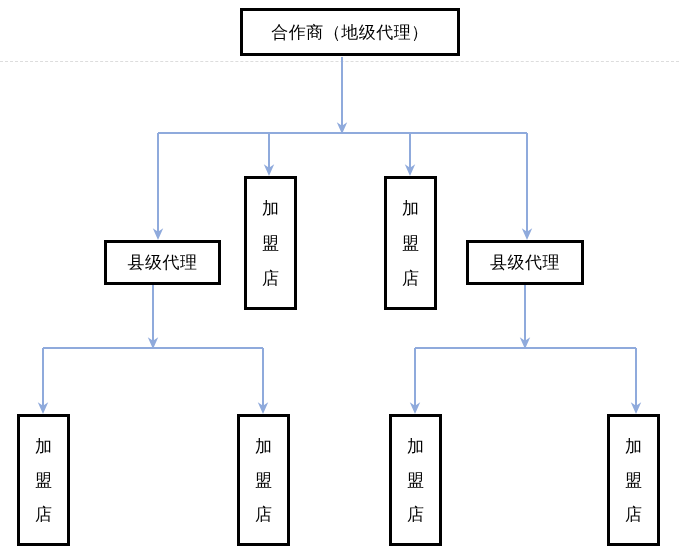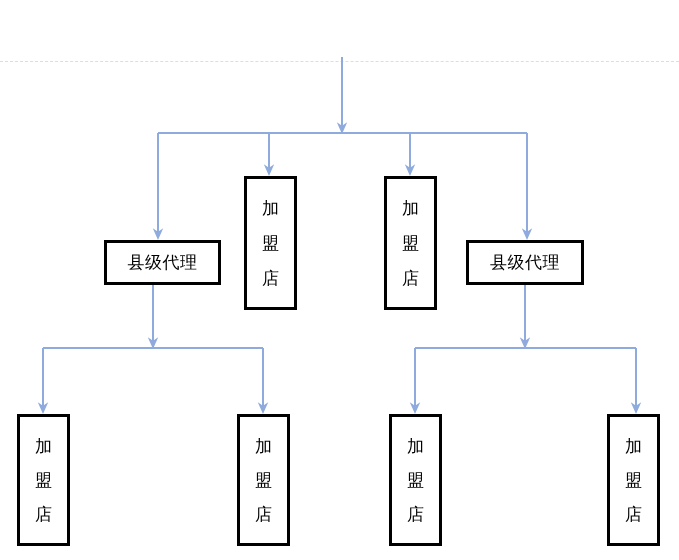--- a/index.html
+++ b/index.html
@@ -99,20 +99,23 @@
       <line x1="43" y1="348" x2="43" y2="408" marker-end="url(#arrow)"></line>
       <line x1="263" y1="348" x2="263" y2="408" marker-end="url(#arrow)"></line>
 
       <line x1="525" y1="285" x2="525" y2="343" marker-end="url(#arrow)"></line>
       <line x1="415" y1="348" x2="636" y2="348"></line>
       <line x1="415" y1="348" x2="415" y2="408" marker-end="url(#arrow)"></line>
       <line x1="636" y1="348" x2="636" y2="408" marker-end="url(#arrow)"></line>
     </g>
   </svg>
 
+  <div class="node horiz" style="left:240px; top:8px; width:220px; height:48px;">
+    <span>合作商（地级代理）</span>
+  </div>
 
   <div class="node horiz" style="left:104px; top:240px; width:117px; height:45px;">
     <span>县级代理</span>
   </div>
 
   <div class="node vert" style="left:244px; top:176px; width:53px; height:134px;">
     <span class="vchar">加</span>
     <span class="vchar" style="margin-top:18px;">盟</span>
     <span class="vchar" style="margin-top:18px;">店</span>
   </div>

